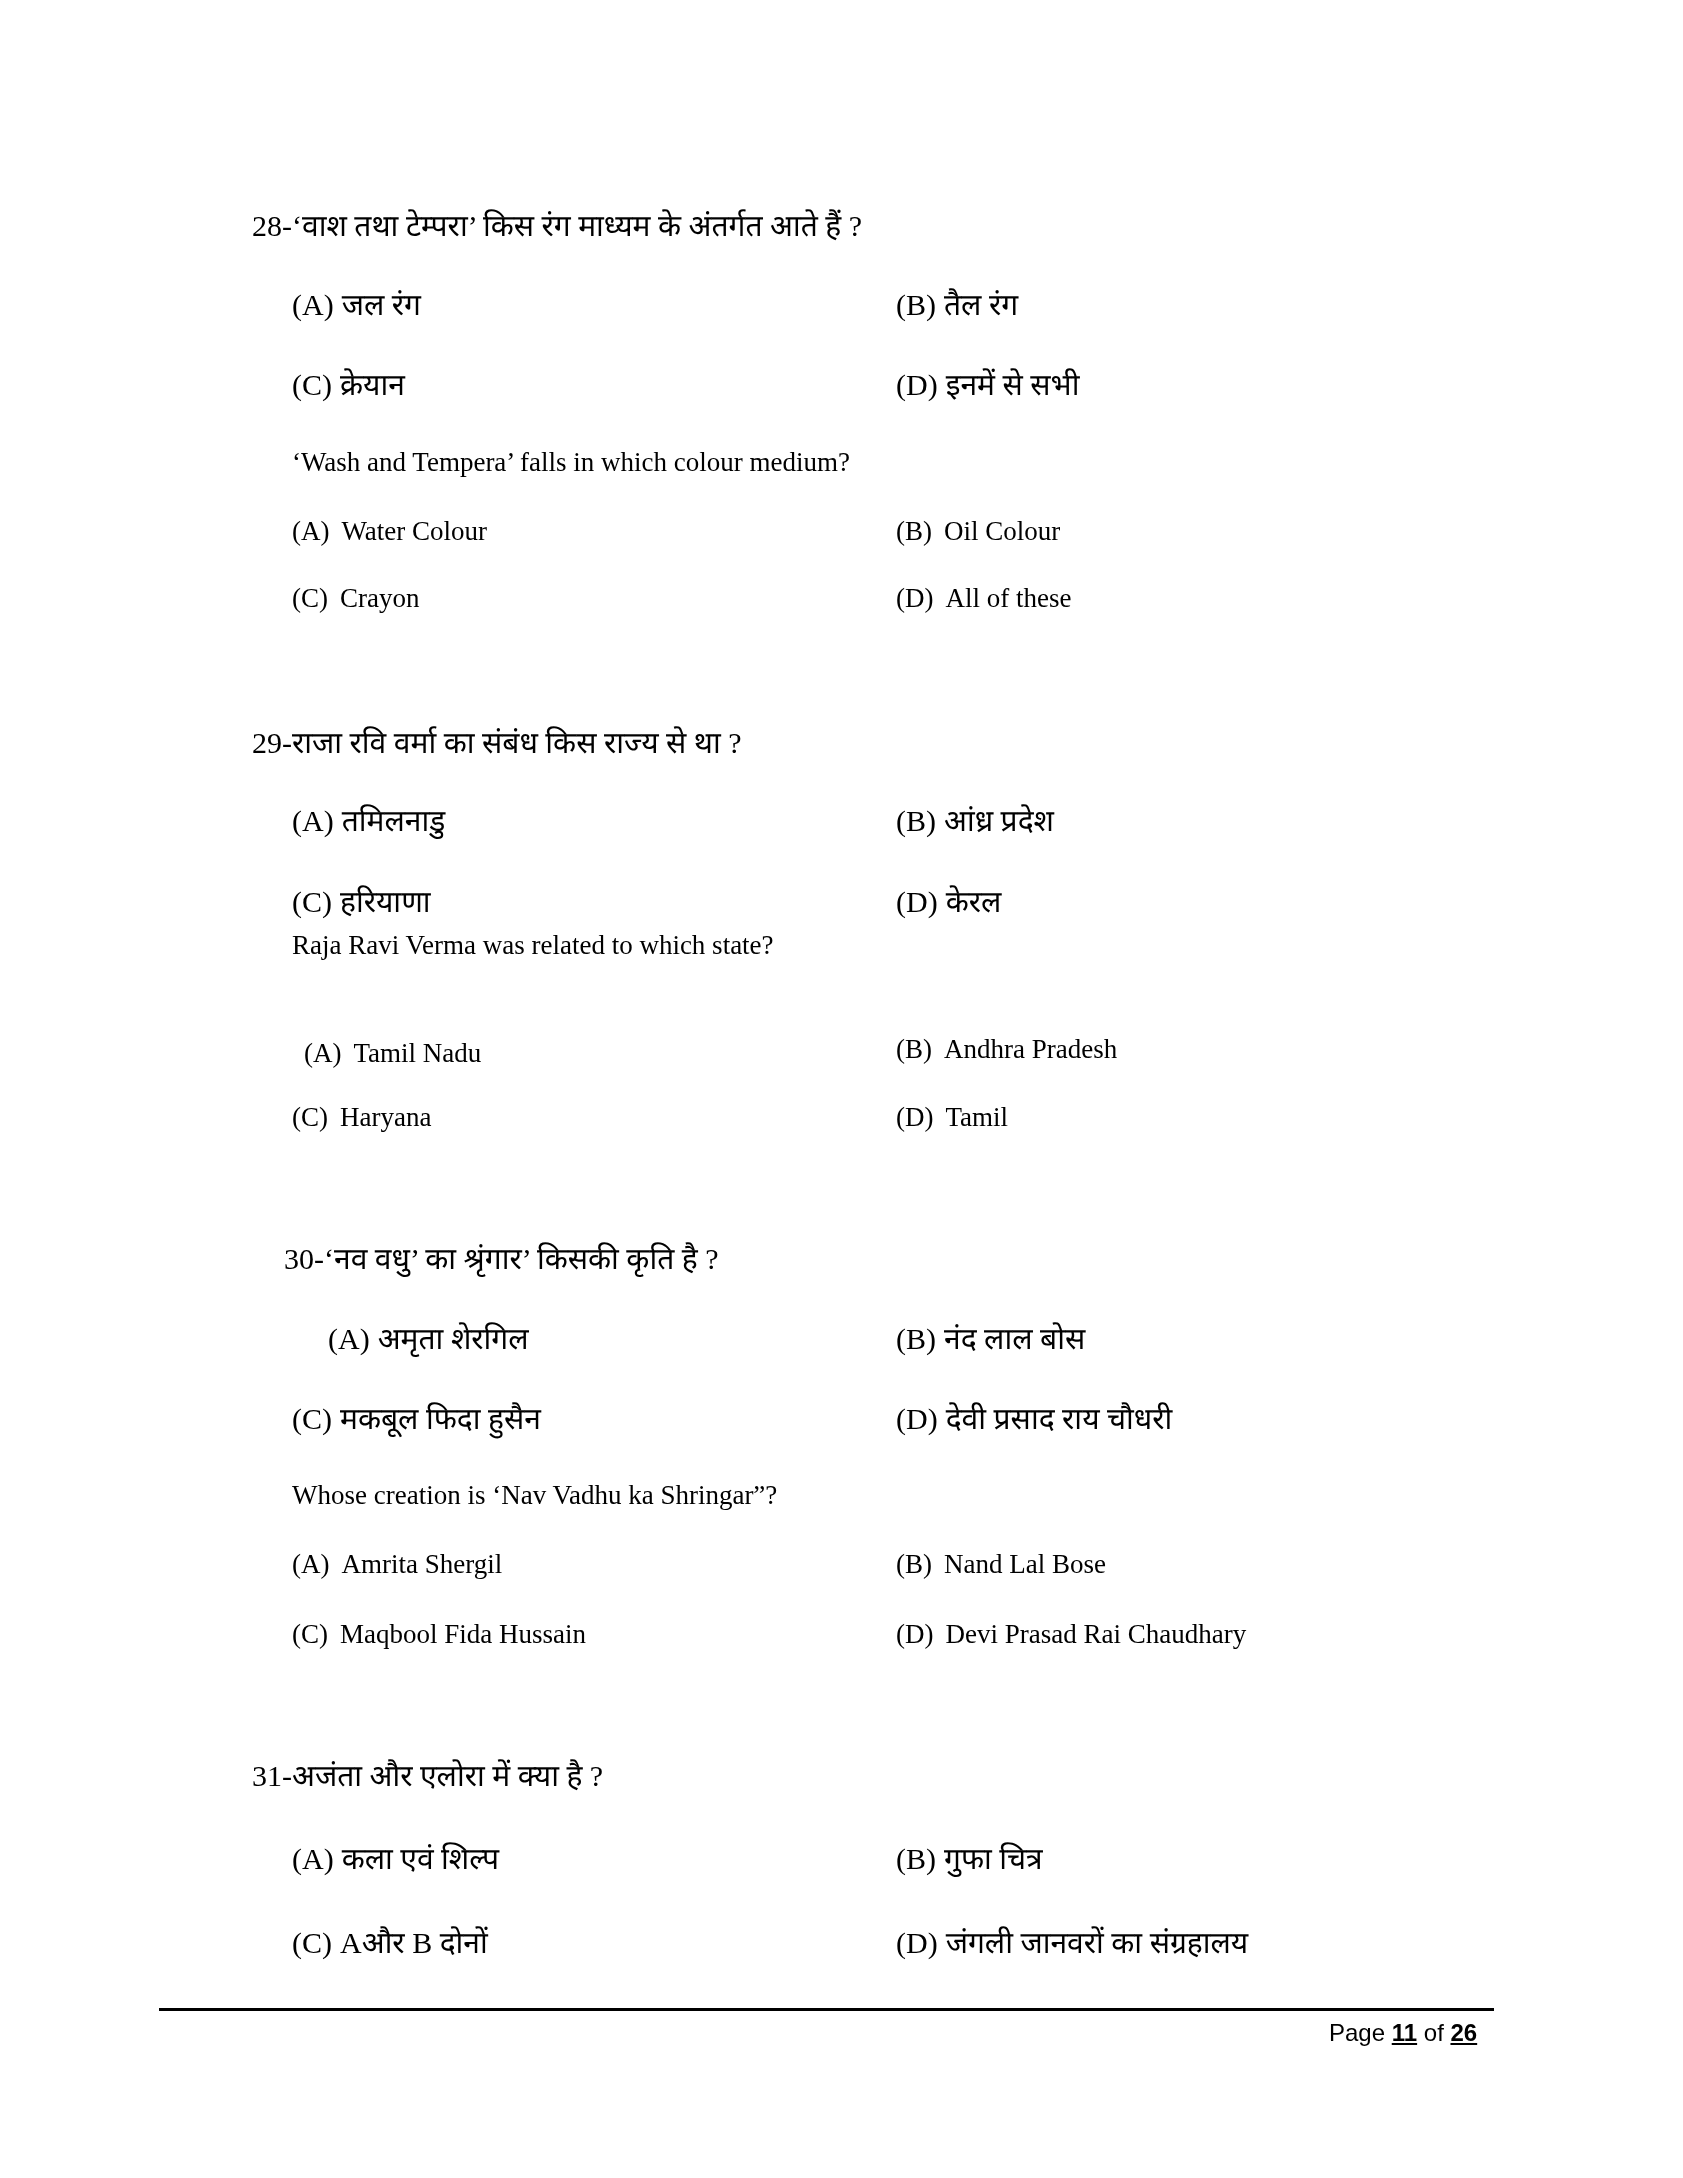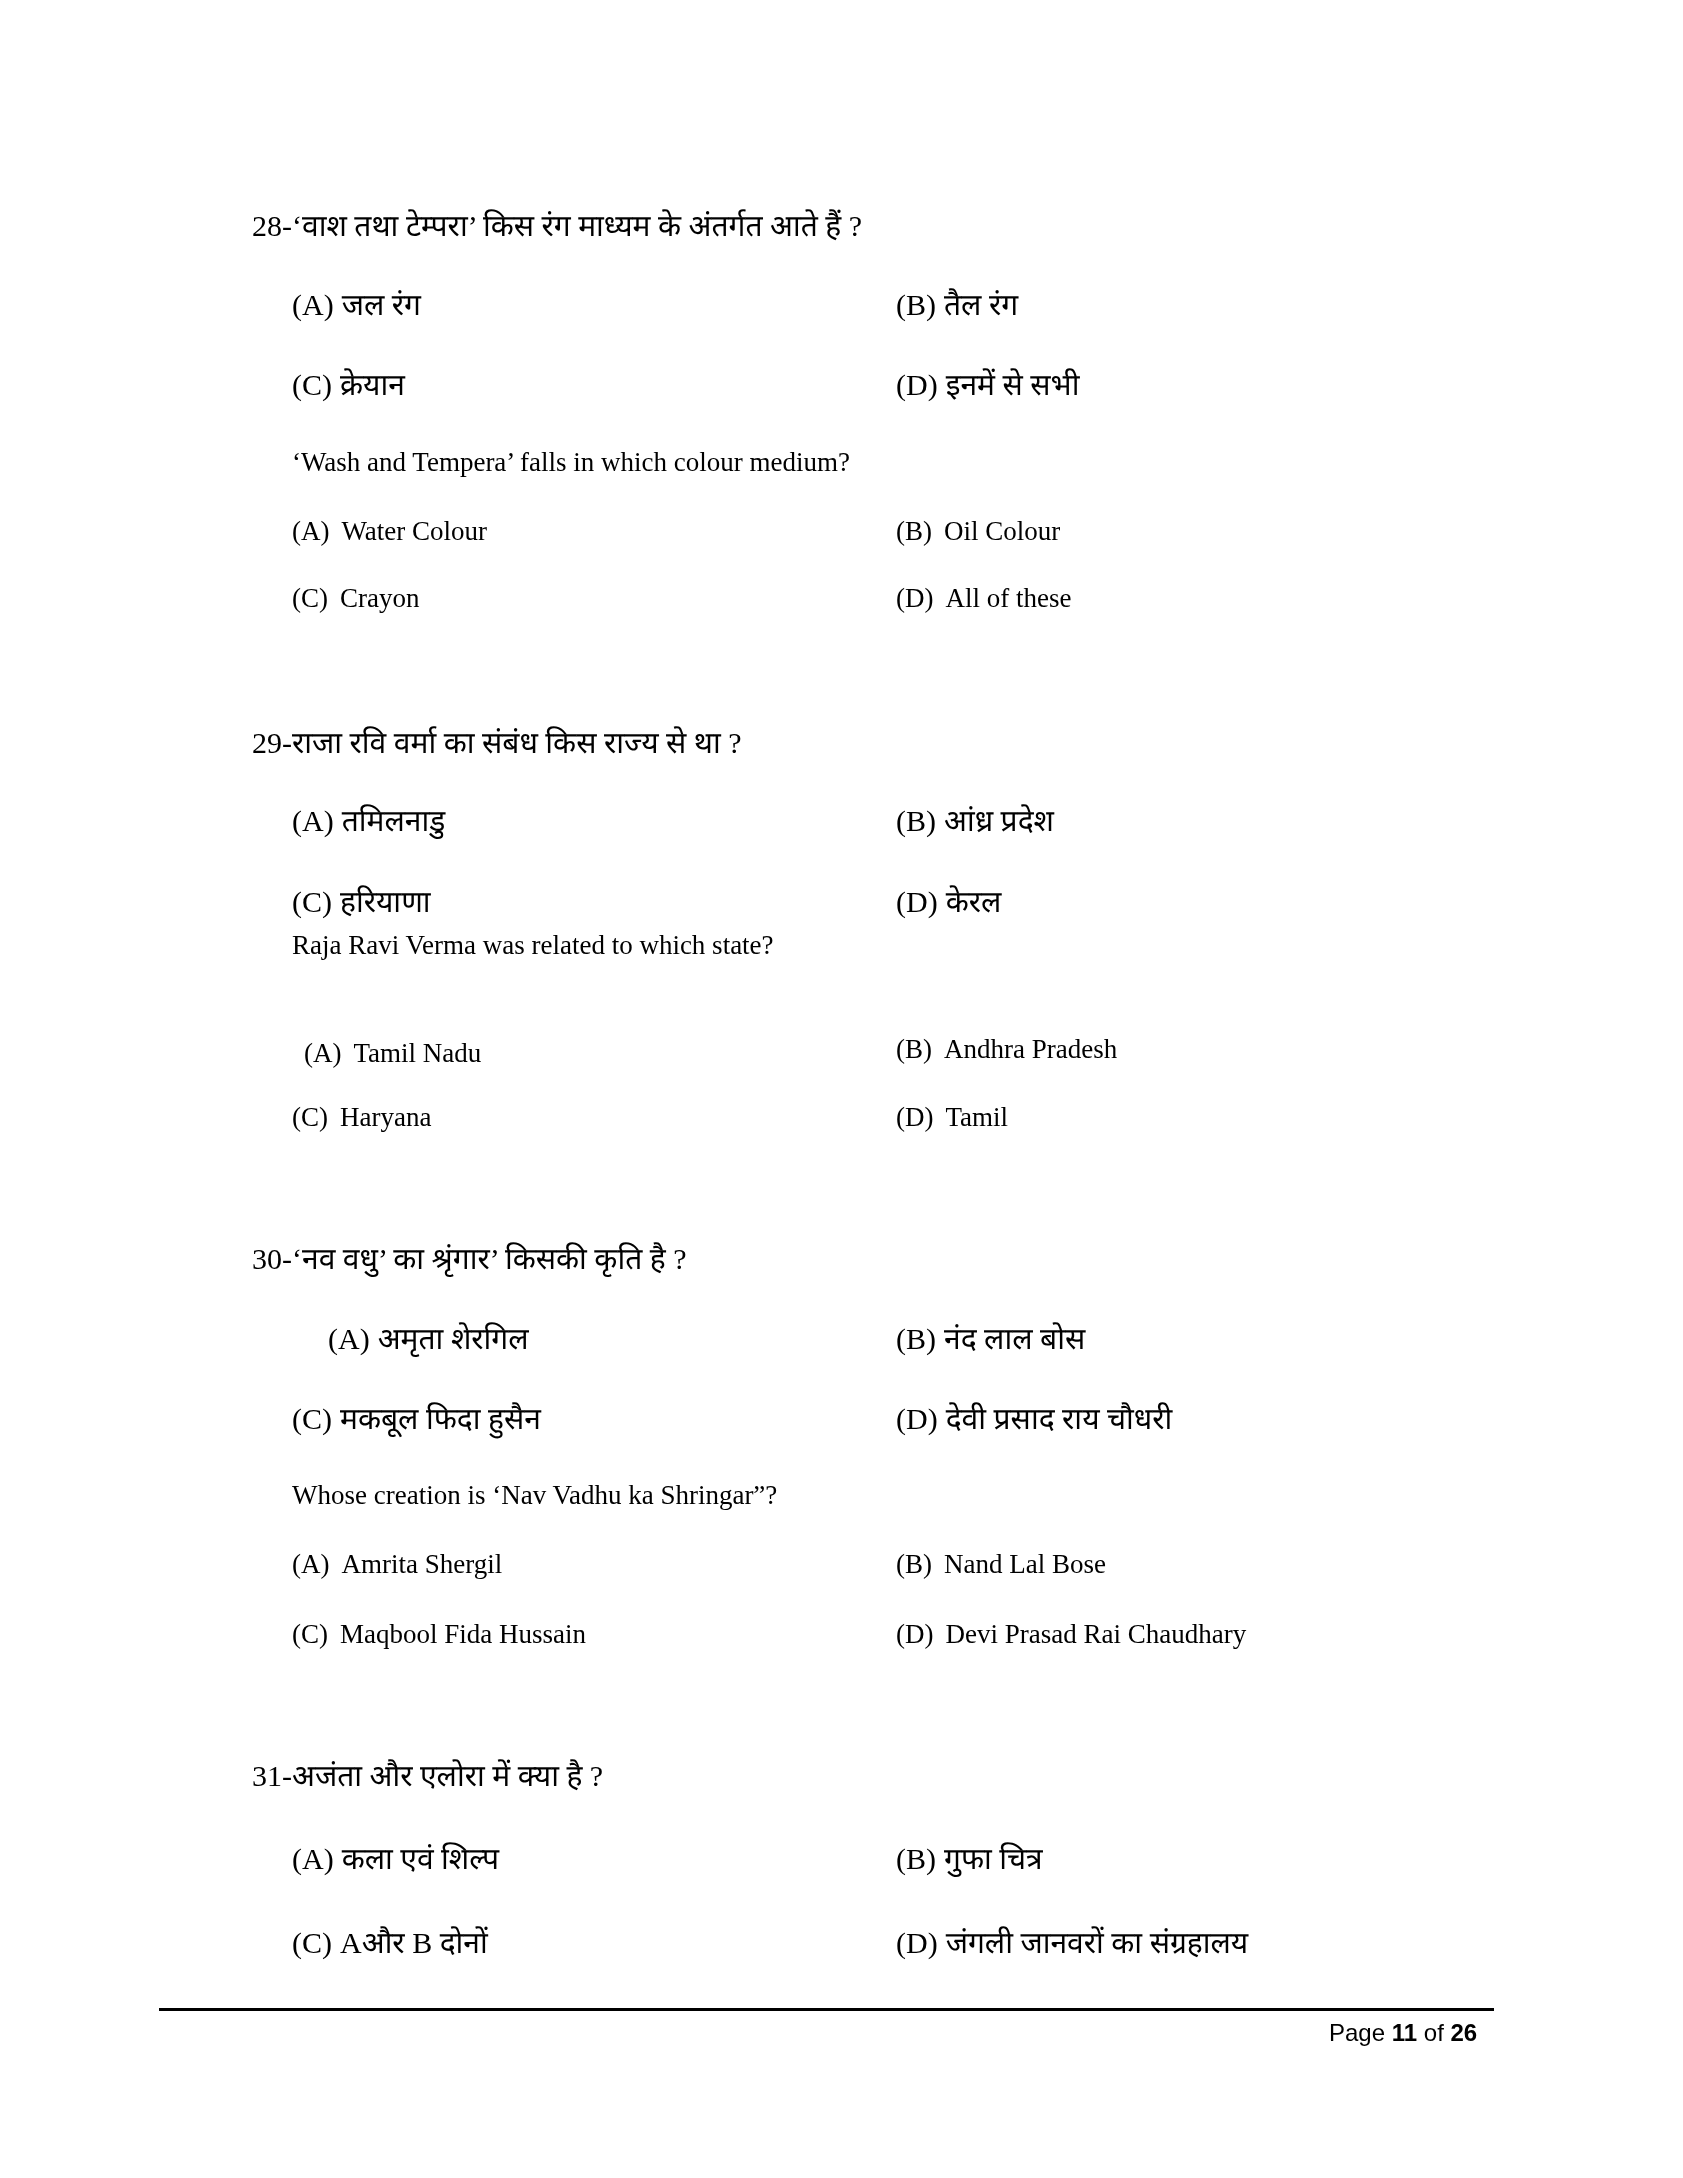--- a/index.html
+++ b/index.html
@@ -40,21 +40,21 @@
   }
   .page-num {
     position: absolute;
     left: 1329px;
     top: 2018px;
     font-family: "Liberation Sans", "DejaVu Sans", sans-serif;
     font-size: 24px;
     line-height: 30px;
     white-space: nowrap;
   }
-  .page-num b { font-weight: bold; }
+  .page-num b { font-weight: bold; text-decoration: underline; }
 </style>
 </head>
 <body>
 
 <div>
   <div class="line hi qline" style="top:209px;">
     <span class="q-num">28-</span><span>‘वाश तथा टेम्परा’ किस रंग माध्यम के अंतर्गत आते हैं ?</span>
   </div>
   <div class="line hi col-a" style="top:288px;">
     <span class="opt-label">(A)</span><span>जल रंग</span>
@@ -110,21 +110,21 @@
   </div>
   <div class="line col-a" style="top:1100px;">
     <span class="opt-label en">(C)</span><span>Haryana</span>
   </div>
   <div class="line col-b" style="top:1100px;">
     <span class="opt-label en">(D)</span><span>Tamil</span>
   </div>
 </div>
 
 <div>
-  <div class="line hi qline" style="top:1242px;">
+  <div class="line hi qline" style="top:1242px;margin-left:32px;">
     <span class="q-num">30-</span><span>‘नव वधु’ का श्रृंगार’ किसकी कृति है ?</span>
   </div>
   <div class="line hi col-a" style="top:1322px;margin-left:36px;">
     <span class="opt-label">(A)</span><span>अमृता शेरगिल</span>
   </div>
   <div class="line hi col-b" style="top:1322px;">
     <span class="opt-label">(B)</span><span>नंद लाल बोस</span>
   </div>
   <div class="line hi col-a" style="top:1402px;">
     <span class="opt-label">(C)</span><span>मकबूल फिदा हुसैन</span>

